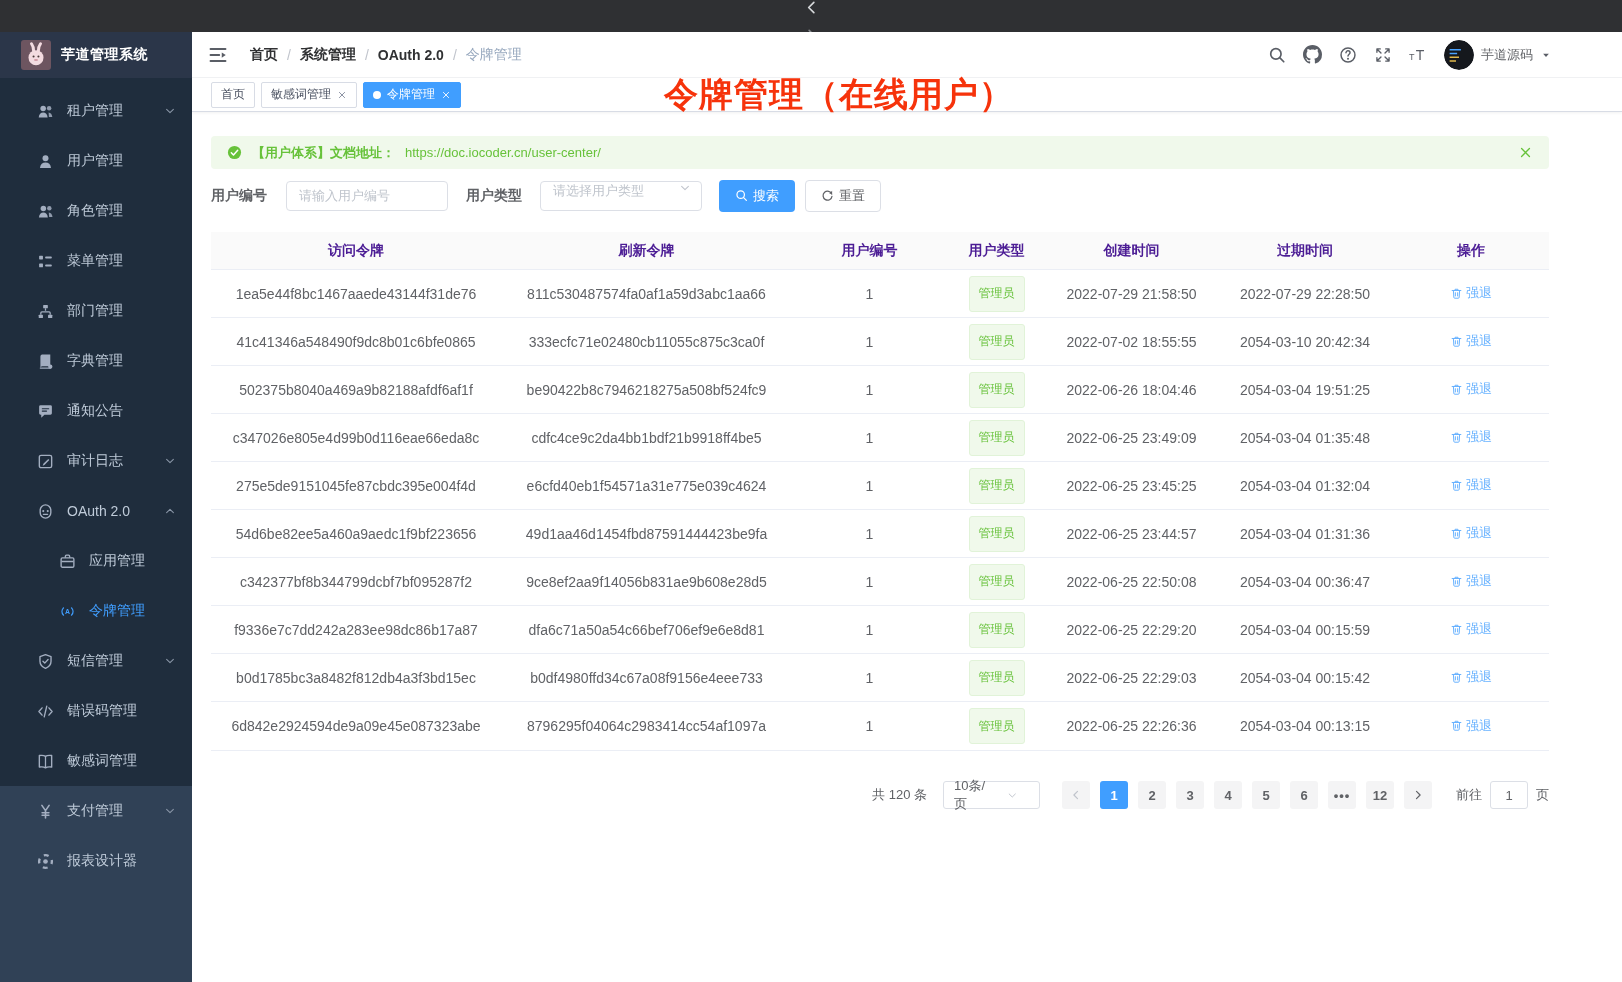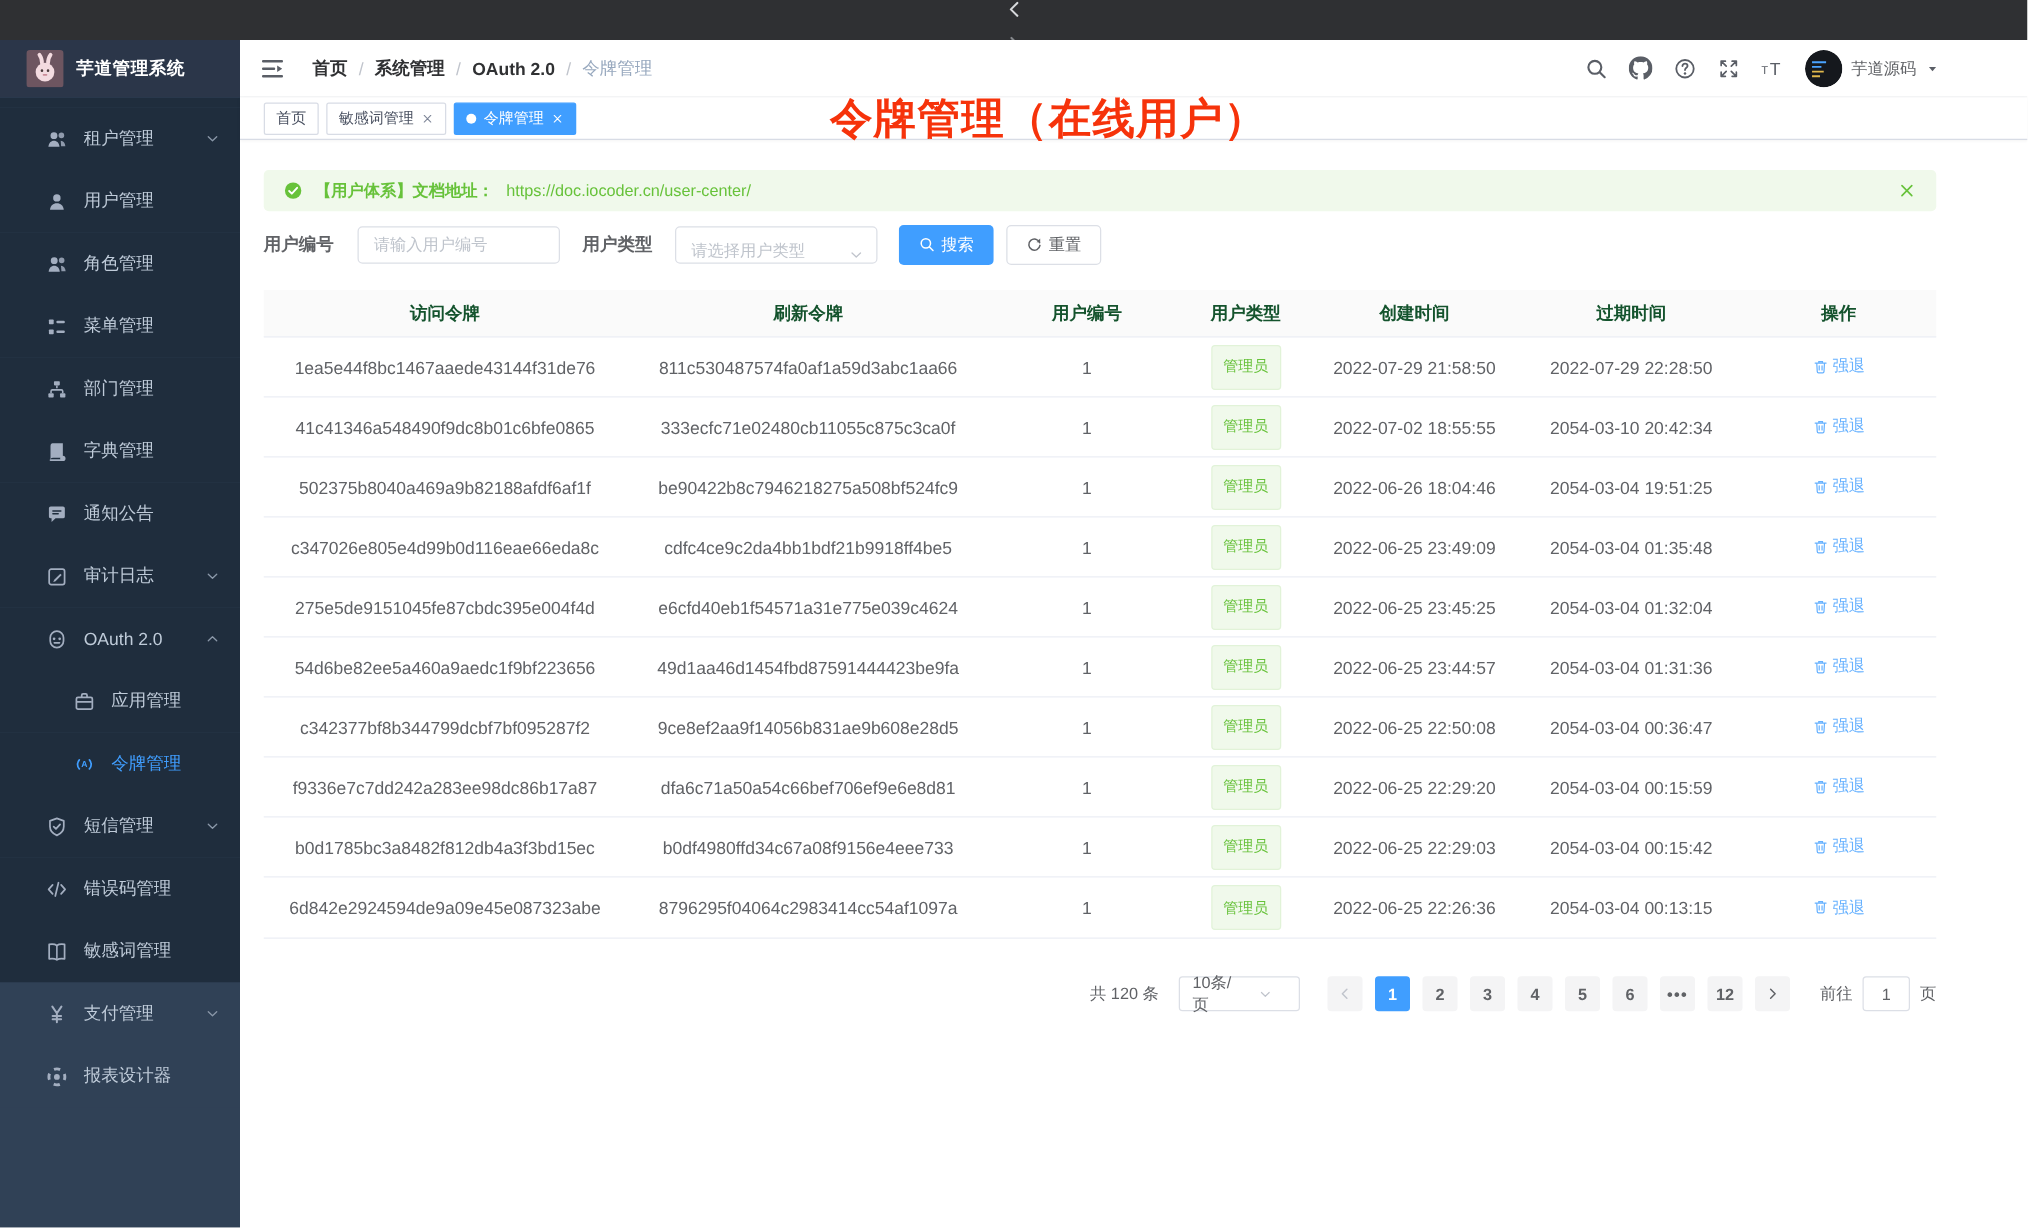--- a/index.html
+++ b/index.html
@@ -73,33 +73,33 @@
   .alert .micon { width:15px; height:15px; color:#67c23a; }
   .alert-text { font-size:13px; color:#67c23a; font-weight:600; }
   .alert-link { font-size:13px; color:#67c23a; text-decoration:none; cursor:pointer; font-weight:400; }
   .alert-close { margin-left:auto; width:12px; height:12px; color:#c0c4cc; cursor:pointer; }
 
   
   .filters { margin-top:10px; display:flex; align-items:center; height:33px; }
   .f-label { font-size:14px; font-weight:700; color:#606266; white-space:nowrap; }
   .f-input { width:162px; height:30px; border:1px solid #dcdfe6; border-radius:4px; padding:0 12px; font-size:13px; color:#606266; margin:0 18px 0 19px; outline:none; font-family:inherit; }
   .f-input::placeholder { color:#bfc4cc; }
-  .f-select { width:162px; height:30px; border:1px solid #dcdfe6; border-radius:4px; padding:0 10px 0 12px; display:flex; align-items:flex-end; margin:0 17px 0 18px; cursor:pointer; background:#fff; }
+  .f-select { width:162px; height:30px; border:1px solid #dcdfe6; border-radius:4px; padding:0 10px 0 12px; display:flex; align-items:flex-start; margin:0 17px 0 18px; cursor:pointer; background:#fff; }
   .f-select .ph { font-size:13px; color:#bfc4cc; flex:1; }
   .f-select .micon { width:12px; height:12px; color:#c0c4cc; }
   .btn { height:32px; border-radius:4px; font-size:13px; display:inline-flex; align-items:center; gap:5px; padding:0 15px; cursor:pointer; border:1px solid transparent; font-family:inherit; }
   .btn .micon { width:13px; height:13px; }
   .btn-primary { background:#409eff; color:#fff; }
   .btn-plain { background:#fff; color:#606266; border-color:#dcdfe6; margin-left:10px; }
 
   
   .table { margin-top:20px; width:1338px; border-bottom:1px solid #ebeef5; }
   .tbl-header, .tbl-row { display:grid; grid-template-columns:290px 291px 155px 99px 171px 176px 156px; align-items:center; text-align:center; }
   .tbl-header { height:38px; background:#fafafa; border-bottom:1px solid #ebeef5; }
-  .tbl-header .th { font-size:14px; font-weight:700; color:#14532d; }
+  .tbl-header .th { font-size:14px; font-weight:700; color:#4c1d95; }
   .tbl-row { height:48px; border-bottom:1px solid #ebeef5; font-size:14px; color:#606266; }
   .tbl-row:last-child { border-bottom:none; }
   .tag { display:inline-flex; align-items:center; justify-content:center; height:36px; padding:0 9px; background:#f0f9eb; border:1px solid #e1f3d8; color:#67c23a; border-radius:3px; font-size:12px; }
   .action-link { color:#66b1ff; font-size:13px; display:inline-flex; align-items:center; gap:3px; cursor:pointer; }
   .action-link .micon { width:13px; height:13px; }
 
   
   .pagination { margin-top:30px; display:flex; align-items:center; justify-content:flex-end; gap:10px; }
   .pg-total { font-size:13px; color:#606266; margin-right:6px; }
   .pg-size { width:97px; height:28px; border:1px solid #dcdfe6; border-radius:3px; display:flex; align-items:center; padding:0 8px 0 10px; margin-right:12px; cursor:pointer; }

